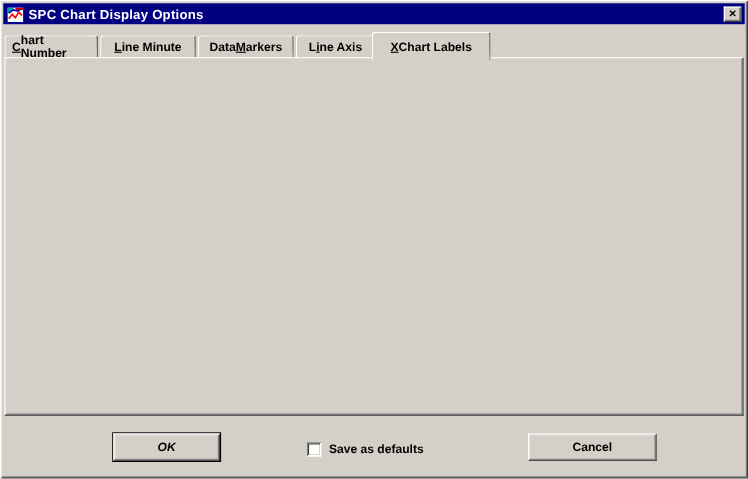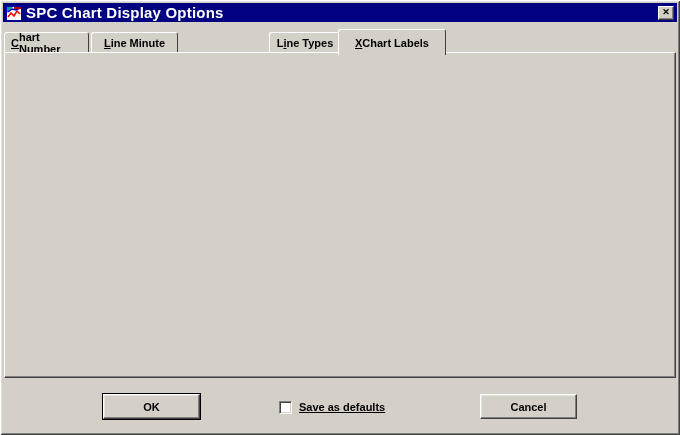--- a/index.html
+++ b/index.html
@@ -13,21 +13,21 @@
     position:relative; width:680px; height:435px; background:#d4d0c8;
     box-shadow: inset 1px 1px 0 #ffffff, inset -1px -1px 0 #404040,
                 inset 2px 2px 0 #dfdfdf, inset -2px -2px 0 #808080;
   }
   
   .titlebar {
     position:absolute; left:3px; top:3px; right:3px; height:19px;
     background:#000080; display:flex; align-items:center; padding:0 3px;
   }
   .titlebar .app-icon { width:16px; height:16px; margin-right:4px; flex:0 0 auto; }
-  .titlebar .title-text { color:#fff; font-size:15px; letter-spacing:.2px; }
+  .titlebar .title-text { color:#fff; font-size:12px; letter-spacing:.2px; }
   .close-btn {
     margin-left:auto; width:16px; height:14px; background:#d4d0c8;
     border:1px solid; border-color:#fff #404040 #404040 #fff;
     box-shadow: inset -1px -1px 0 #808080;
     display:flex; align-items:center; justify-content:center;
     font-size:9px; font-weight:bold; line-height:1; cursor:default;
   }
   
   .tab {
     position:absolute; top:32px; height:21px; background:#d4d0c8;
@@ -62,21 +62,21 @@
   .radio-row { position:absolute; display:flex; align-items:center; height:14px; }
   .radio {
     width:12px; height:12px; border-radius:50%; background:#fff;
     border:1px solid #808080;
     box-shadow: inset 1px 1px 1px rgba(64,64,64,.85), inset -1px -1px 0 #e8e8e8;
     display:flex; align-items:center; justify-content:center; flex:0 0 auto;
   }
   .radio.selected::after { content:""; width:4px; height:4px; background:#000; border-radius:50%; }
   .radio-row .lbl { margin-left:6px; white-space:nowrap; }
   
-  .check-row { position:absolute; display:flex; align-items:flex-start; height:14px;text-decoration:underline; }
+  .check-row { position:absolute; display:flex; align-items:flex-end; height:14px; }
   .checkbox {
     width:13px; height:13px; background:#fff;
     border:1px solid; border-color:#808080 #fff #fff #808080;
     box-shadow: inset 1px 1px 0 #404040, inset -1px -1px 0 #d4d0c8;
     display:flex; align-items:center; justify-content:center; flex:0 0 auto;
   }
   .checkbox.checked::after { content:"✓"; font-size:11px; font-weight:bold; margin-top:-2px; }
   .check-row .lbl { margin-left:7px; white-space:nowrap; }
   .lbl.focus-rect { outline:1px dotted #000; outline-offset:0px; }
   
@@ -91,21 +91,21 @@
   .tb.ro { background:#d4d0c8; }
   .tb.rw { background:#fff; }
   
   .btn {
     position:absolute; height:25px; background:#d4d0c8;
     border:1px solid; border-color:#fff #404040 #404040 #fff;
     box-shadow: inset -1px -1px 0 #808080, inset 1px 1px 0 #e6e3de;
     display:flex; align-items:center; justify-content:center;
     font-weight:bold; font-size:11px; cursor:default;
   }
-  .btn.default { box-shadow: 0 0 0 1px #000, inset -1px -1px 0 #808080, inset 1px 1px 0 #e6e3de; }
+  .btn.default { box-shadow: 0 0 0 1px #000, inset -1px -1px 0 #808080, inset 1px 1px 0 #e6e3de; font-style: italic; }
 </style>
 </head>
 <body>
 
 <div class="dialog">
 
   <div class="titlebar">
     <svg class="app-icon" viewBox="0 0 16 16">
       <rect x="0" y="0" width="16" height="16" fill="#0000a0"></rect>
       <rect x="1" y="2" width="14" height="13" fill="#ffffff"></rect>
@@ -121,24 +121,29 @@
   <div class="tab" style="left:4px; width:85px;">
     <span></span>
       <span class="u">C</span>
       <span>hart Number</span>
   </div>
   <div class="tab" style="left:91px; width:87px;">
     <span></span>
       <span class="u">L</span>
       <span>ine Minute</span>
   </div>
+  <div class="tab" style="left:180px; width:87px;">
+    <span>Data </span>
+      <span class="u">M</span>
+      <span>arkers</span>
+  </div>
   <div class="tab" style="left:269px; width:72px;">
     <span>L</span>
       <span class="u">i</span>
-      <span>ne Types</span>
+      <span>ne Axis</span>
   </div>
   <div class="tab active" style="left:338px; width:108px;">
     <span></span>
       <span class="u">X</span>
       <span> Chart Labels</span>
   </div>
 
   <div class="tabpage"></div>
 
   <div class="group" style="left:17px; top:64px; width:133px; height:85px;">
@@ -226,15 +231,15 @@
   <div class="check-row" style="left:447px; top:331px;">
     <span class="checkbox checked"></span>
     <span class="lbl">Display date delimiters</span>
   </div>
 
   <div class="btn default" style="left:103px; top:394px; width:97px;">OK</div>
   <div class="check-row" style="left:279px; top:401px;">
     <span class="checkbox"></span>
     <span class="lbl">Save as defaults</span>
   </div>
-  <div class="btn" style="left:480px; top:394px; width:97px;">Cancel</div>
+  <div class="btn" style="left:480px; top:394px; width:117px;">Cancel</div>
 
 </div>
 
 </body></html>

